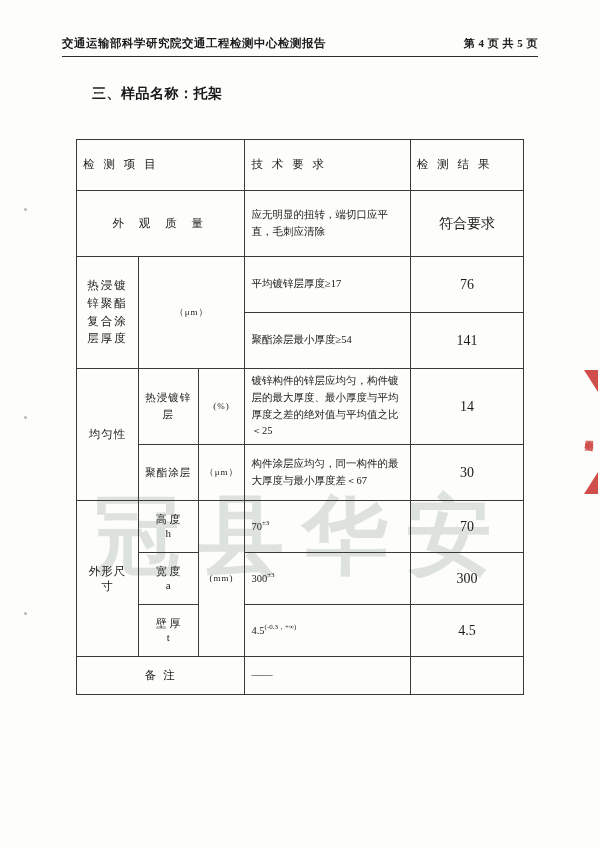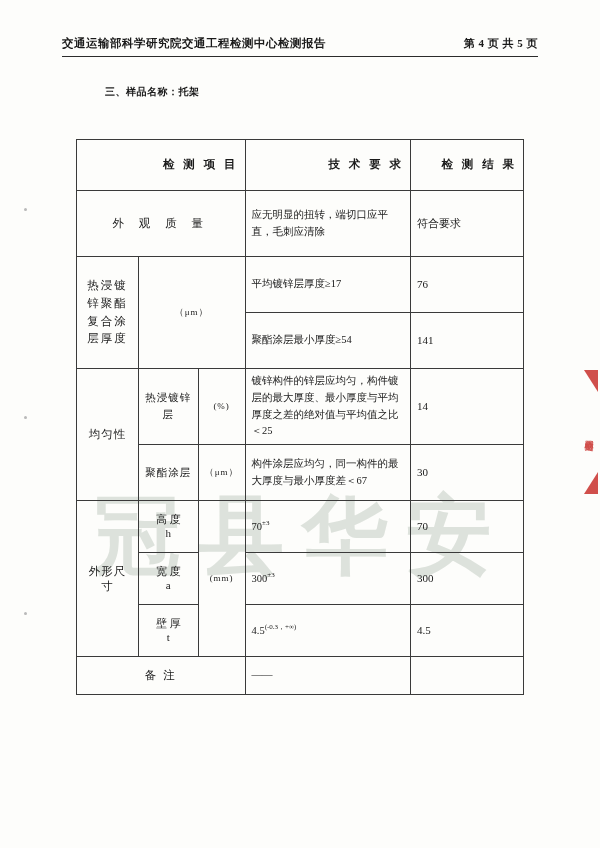--- a/index.html
+++ b/index.html
@@ -39,22 +39,22 @@
     padding-bottom: 5px;
     border-bottom: 1.6px solid #2b2b2b;
   }
   .header-title { white-space: nowrap; }
   .header-page  { white-space: nowrap; font-size: 11px; }
 
   
   .section-title {
     position: absolute;
     top: 85px;
-    left: 105px;
-    font-size: 10px;
+    left: 92px;
+    font-size: 14px;
     font-weight: bold;
     letter-spacing: 0.5px;
   }
 
   
   .caption-row {
     position: absolute;
     top: 117px;
     left: 92px;
     width: 430px;
@@ -74,25 +74,25 @@
     border-collapse: collapse;
     font-size: 10px;
     line-height: 1.55;
   }
   table.report td {
     border: 1px solid #3a3a3a;
     vertical-align: middle;
     padding: 4px 6px;
   }
   .hdr {
-    text-align: right;
+    text-align: left;
     font-size: 11.5px;
     letter-spacing: 3px;
     height: 42px;
-    font-weight: bold;
+    font-weight: normal;
   }
   .spread {
     text-align: center;
     letter-spacing: 6px;
     font-size: 11.5px;
   }
   .spread-2 {
     text-align: center;
     letter-spacing: 2px;
     font-size: 11.5px;
@@ -104,22 +104,22 @@
     letter-spacing: 1px;
     margin-top: 8px;
   }
   .small-unit {
     text-align: center;
     font-size: 9px;
     letter-spacing: 1px;
     margin-top: 48px;
   }
   .res {
-    text-align: left;
-    font-size: 11px;
+    text-align: center;
+    font-size: 14px;
   }
   .tech {
     text-align: left;
     font-size: 10.5px;
     line-height: 1.6;
     padding: 6px 8px;
   }
   .subname {
     text-align: center;
     font-size: 10.5px;

